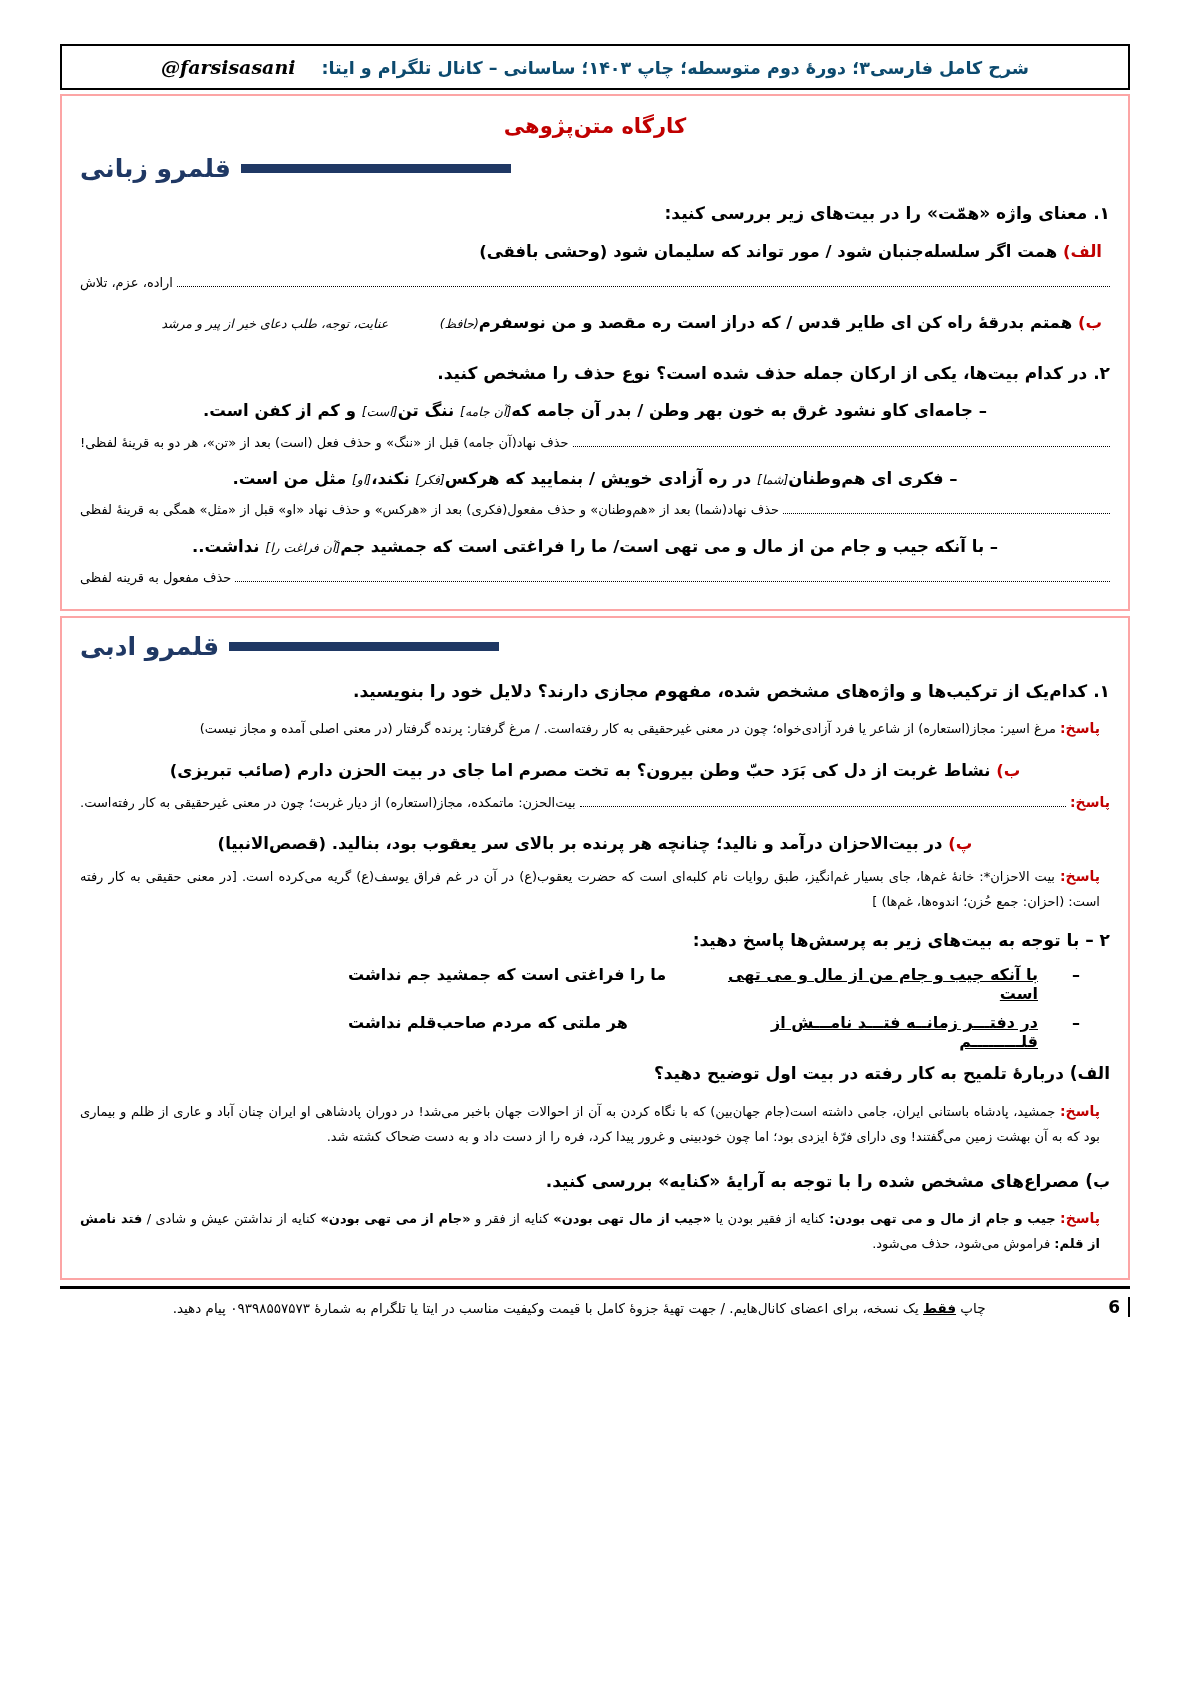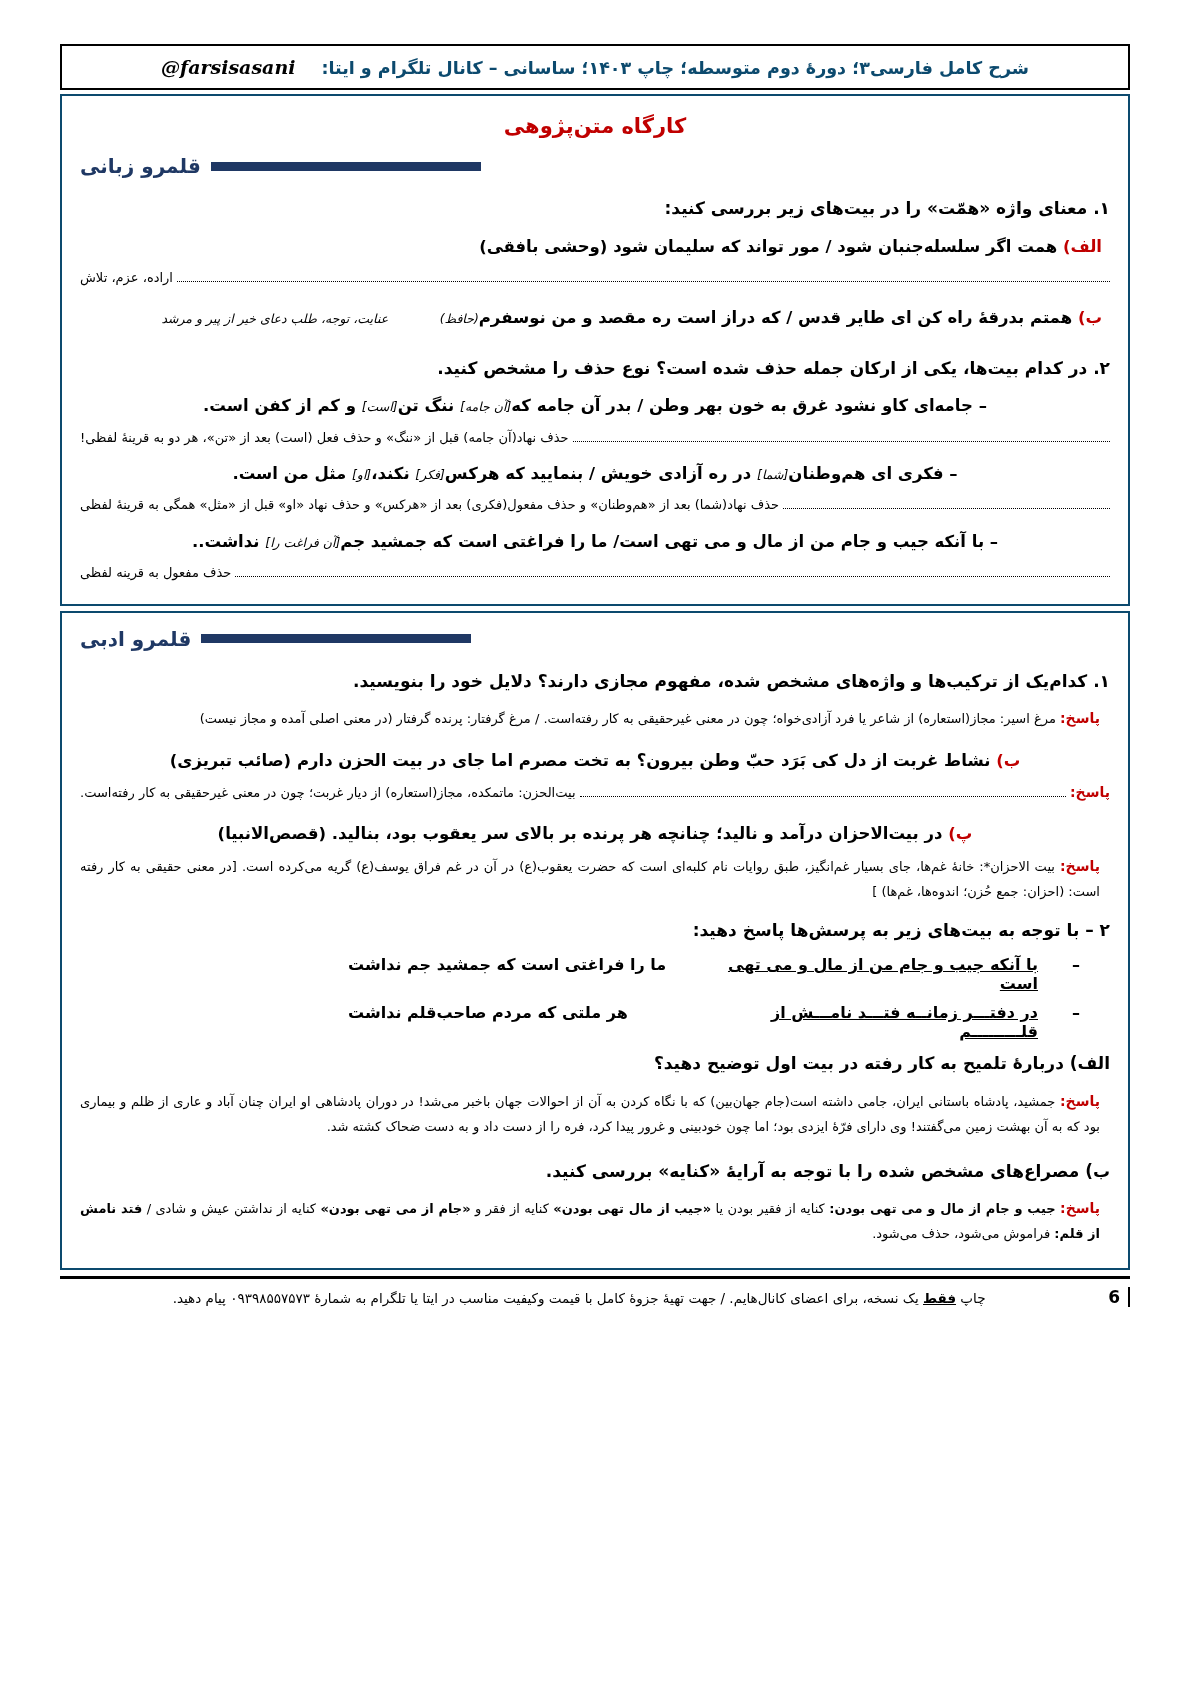--- a/index.html
+++ b/index.html
@@ -49,21 +49,21 @@
     font-family: "DejaVu Serif", "Liberation Serif", serif;
     font-size: 19px;
     font-weight: bold;
     font-style: italic;
     direction: ltr;
     white-space: nowrap;
   }
 
   
   .block {
-    border: 2px solid #0c4a6e;
+    border: 2px solid #fca5a5;
     padding: 10px 18px 14px 18px;
     margin-bottom: 5px;
   }
   .block.second { padding-bottom: 16px; }
 
   .doc-title {
     text-align: center;
     color: #c00000;
     font-size: 21px;
     font-weight: bold;
@@ -72,21 +72,21 @@
 
   
   .section-head {
     display: flex;
     align-items: center;
     gap: 10px;
     margin: 4px 0 18px 0;
   }
   .section-head .label {
     color: #1f3864;
-    font-size: 20px;
+    font-size: 25px;
     font-weight: bold;
     white-space: nowrap;
   }
   .section-head .rule {
     height: 9px;
     background: #1f3864;
     width: 270px;
   }
   .section-head .spacer { flex: 1; }
 

